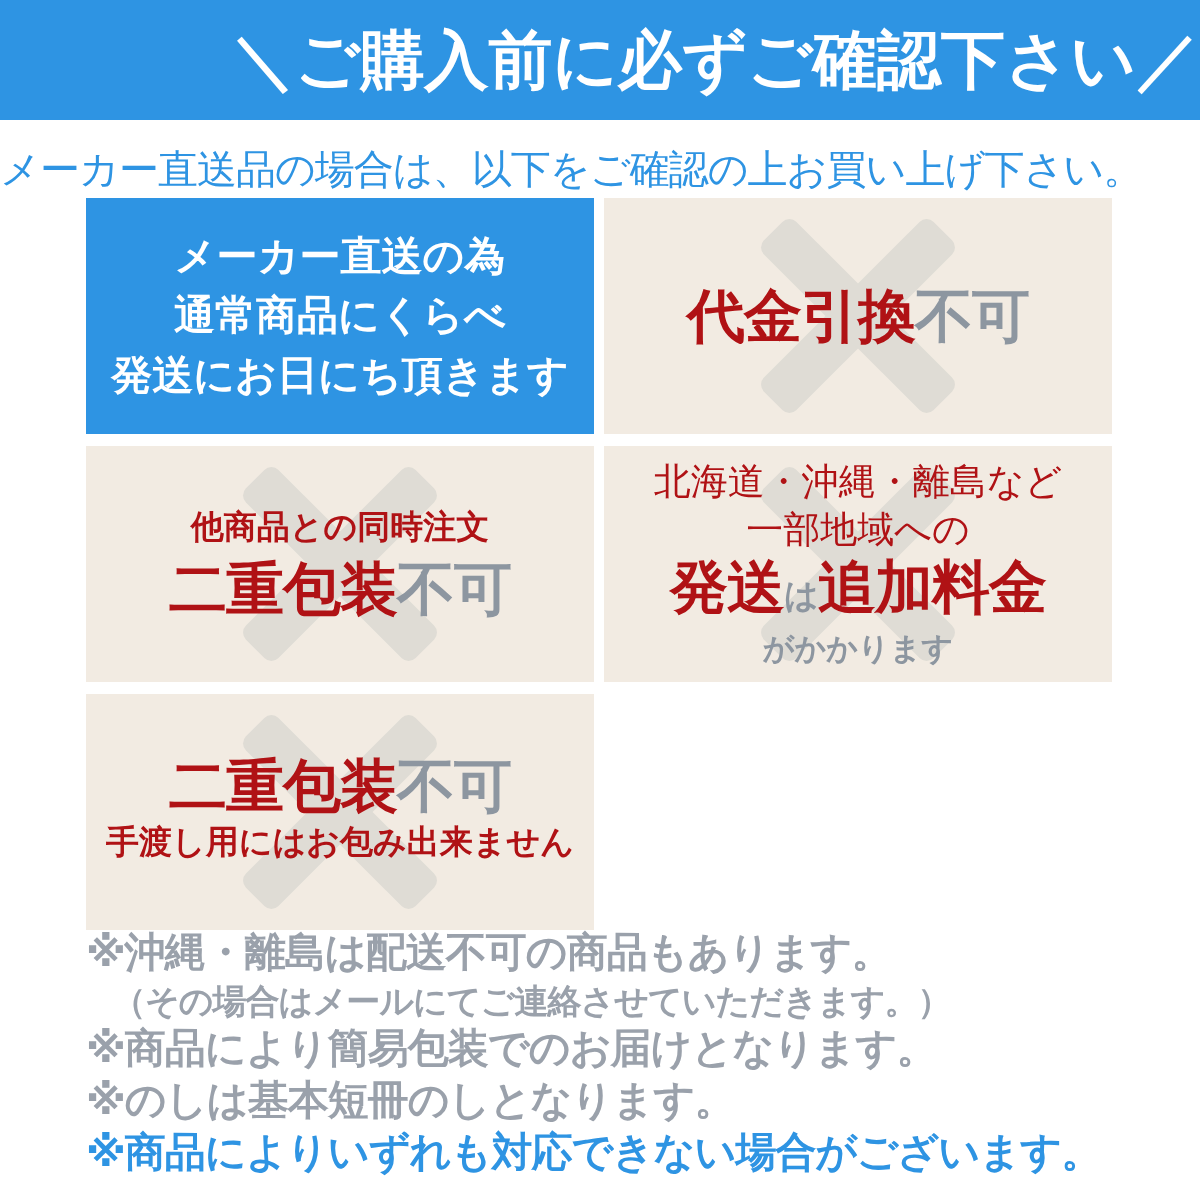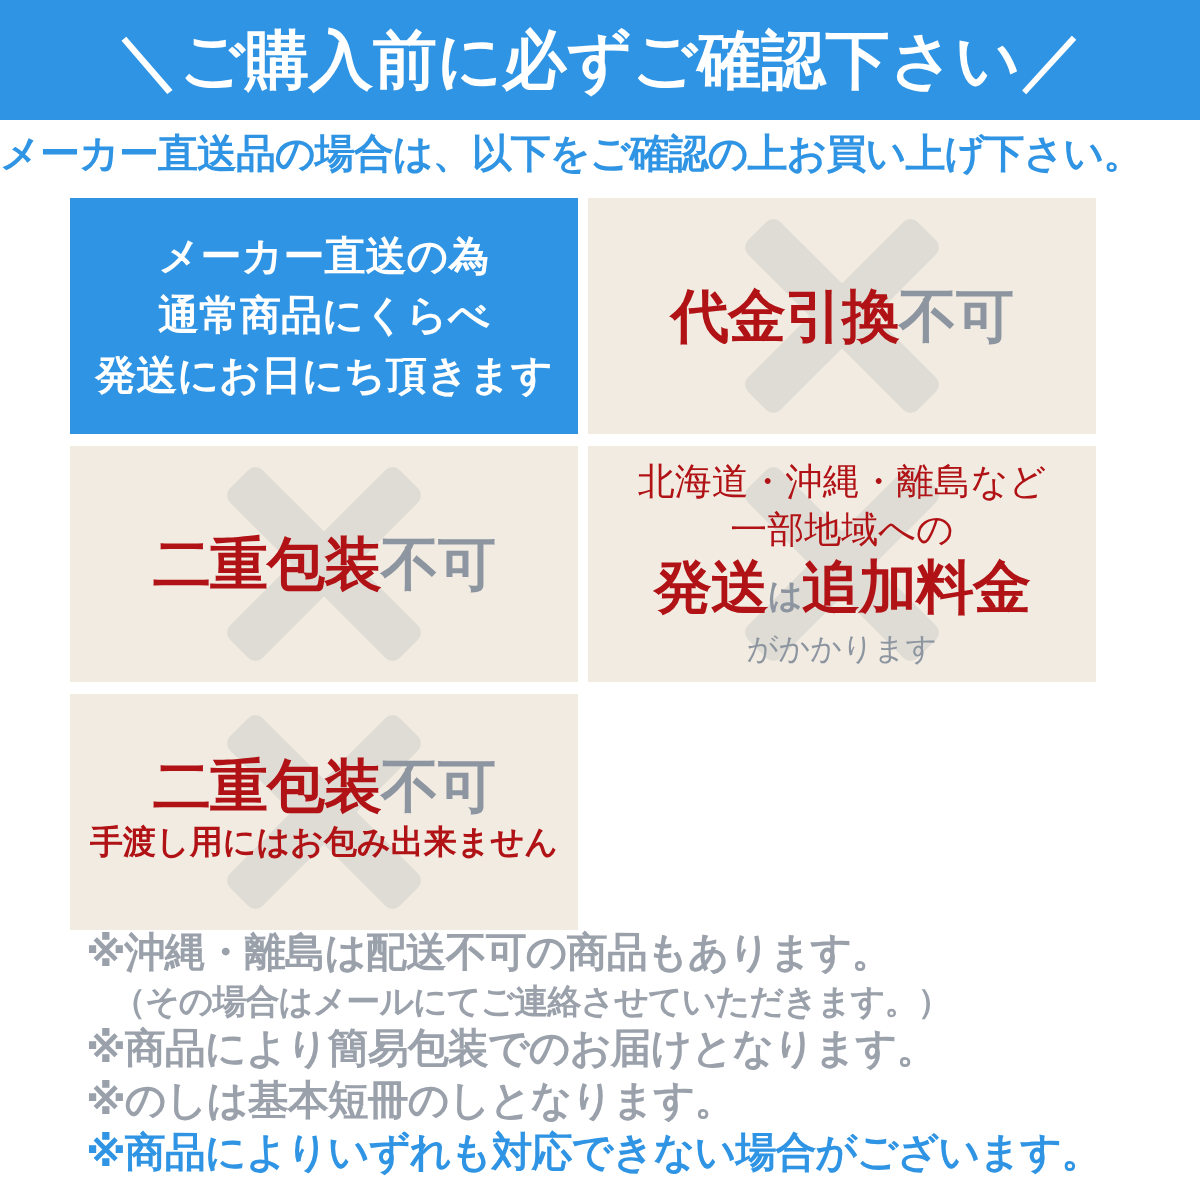--- a/index.html
+++ b/index.html
@@ -16,36 +16,36 @@
     position:relative;
     width:1200px;height:1200px;
     background:var(--white);
     overflow:hidden;
     font-family:"Liberation Sans","DejaVu Sans",sans-serif;
   }
   
   .header{
     position:absolute;left:0;top:0;width:1200px;height:120px;
     background:var(--blue);
-    display:flex;align-items:center;justify-content:center;
+    display:flex;align-items:center;justify-content:flex-end;
   }
   .header-title{
     color:#fff;font-size:64px;font-weight:bold;
     letter-spacing:0px;white-space:nowrap;
   }
   
   .subtitle{
-    position:absolute;left:0;top:126px;width:968px;
+    position:absolute;left:0;top:142px;width:968px;
     text-align:center;
-    color:var(--blue);font-size:40px;font-weight:bold;
+    color:var(--blue);font-size:40px;font-weight:normal;
     letter-spacing:-1px;white-space:nowrap;
   }
   
   .grid{
-    position:absolute;left:70px;top:198px;
+    position:absolute;left:86px;top:198px;
     display:grid;
     grid-template-columns:508px 508px;
     grid-auto-rows:236px;
     column-gap:10px;row-gap:12px;border-radius:30px;
   }
   .cell{
     position:relative;
     display:flex;flex-direction:column;
     align-items:center;justify-content:center;
     text-align:center;
@@ -81,21 +81,21 @@
   .small-red{
     font-size:33px;font-weight:bold;color:var(--red);
     margin-bottom:6px;white-space:nowrap;
   }
   .mid-red{
     font-size:37px;font-weight:normal;color:var(--red);
     line-height:1.3;white-space:nowrap;
   }
   .particle{font-size:34px;color:var(--muted-gray);}
   .tail-gray{
-    font-size:31px;font-weight:normal;color:var(--muted-gray);
+    font-size:31px;font-weight:bold;color:var(--muted-gray);
     margin-top:8px;white-space:nowrap;text-align:center;
   }
   
   .notes{position:absolute;left:86px;top:930px;width:1090px;}
   .note{
     margin:0 0 6px 0;
     color:var(--note-gray);
     font-size:41px;font-weight:bold;line-height:1.12;
     letter-spacing:-1px;white-space:nowrap;
   }
@@ -121,20 +121,21 @@
       <div class="txt info-line">発送にお日にち頂きます</div>
     </div>
 
     <div class="cell cell-beige">
       <span class="xmark"></span>
       <div class="txt big-line"><span>代金引換</span><span class="suffix">不可</span></div>
     </div>
 
     <div class="cell cell-beige">
       <span class="xmark"></span>
+      <div class="txt small-red">他商品との同時注文</div>
       <div class="txt big-line"><span>二重包装</span><span class="suffix">不可</span></div>
     </div>
 
 
     <div class="cell cell-beige">
       <span class="xmark"></span>
       <div class="txt mid-red">北海道・沖縄・離島など</div>
       <div class="txt mid-red">一部地域への</div>
       <div class="txt big-line"><span>発送</span><span class="particle">は</span><span>追加料金</span></div>
       <div class="txt tail-gray">がかかります</div>

